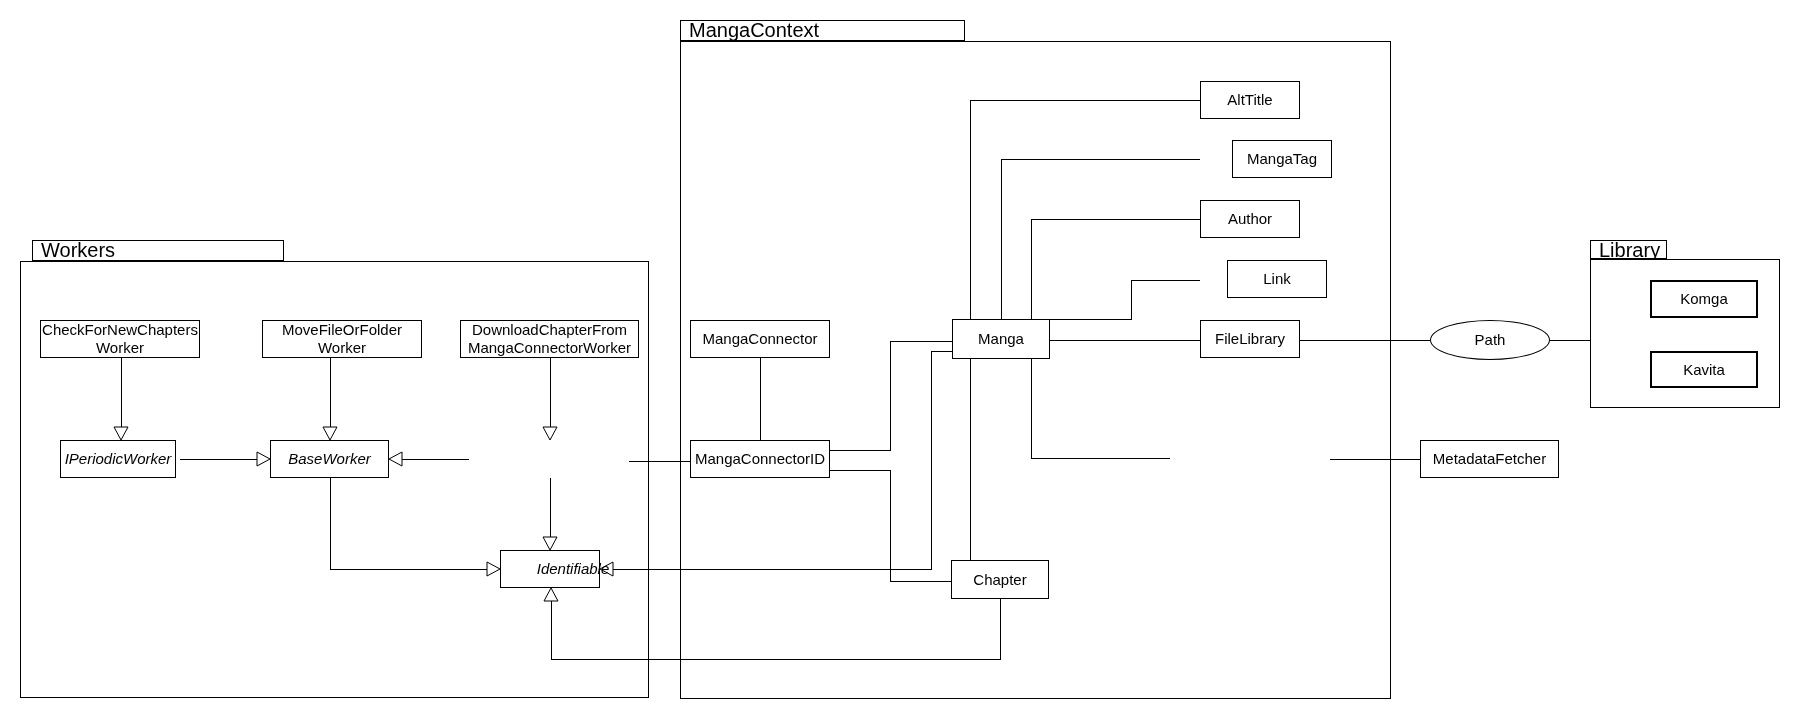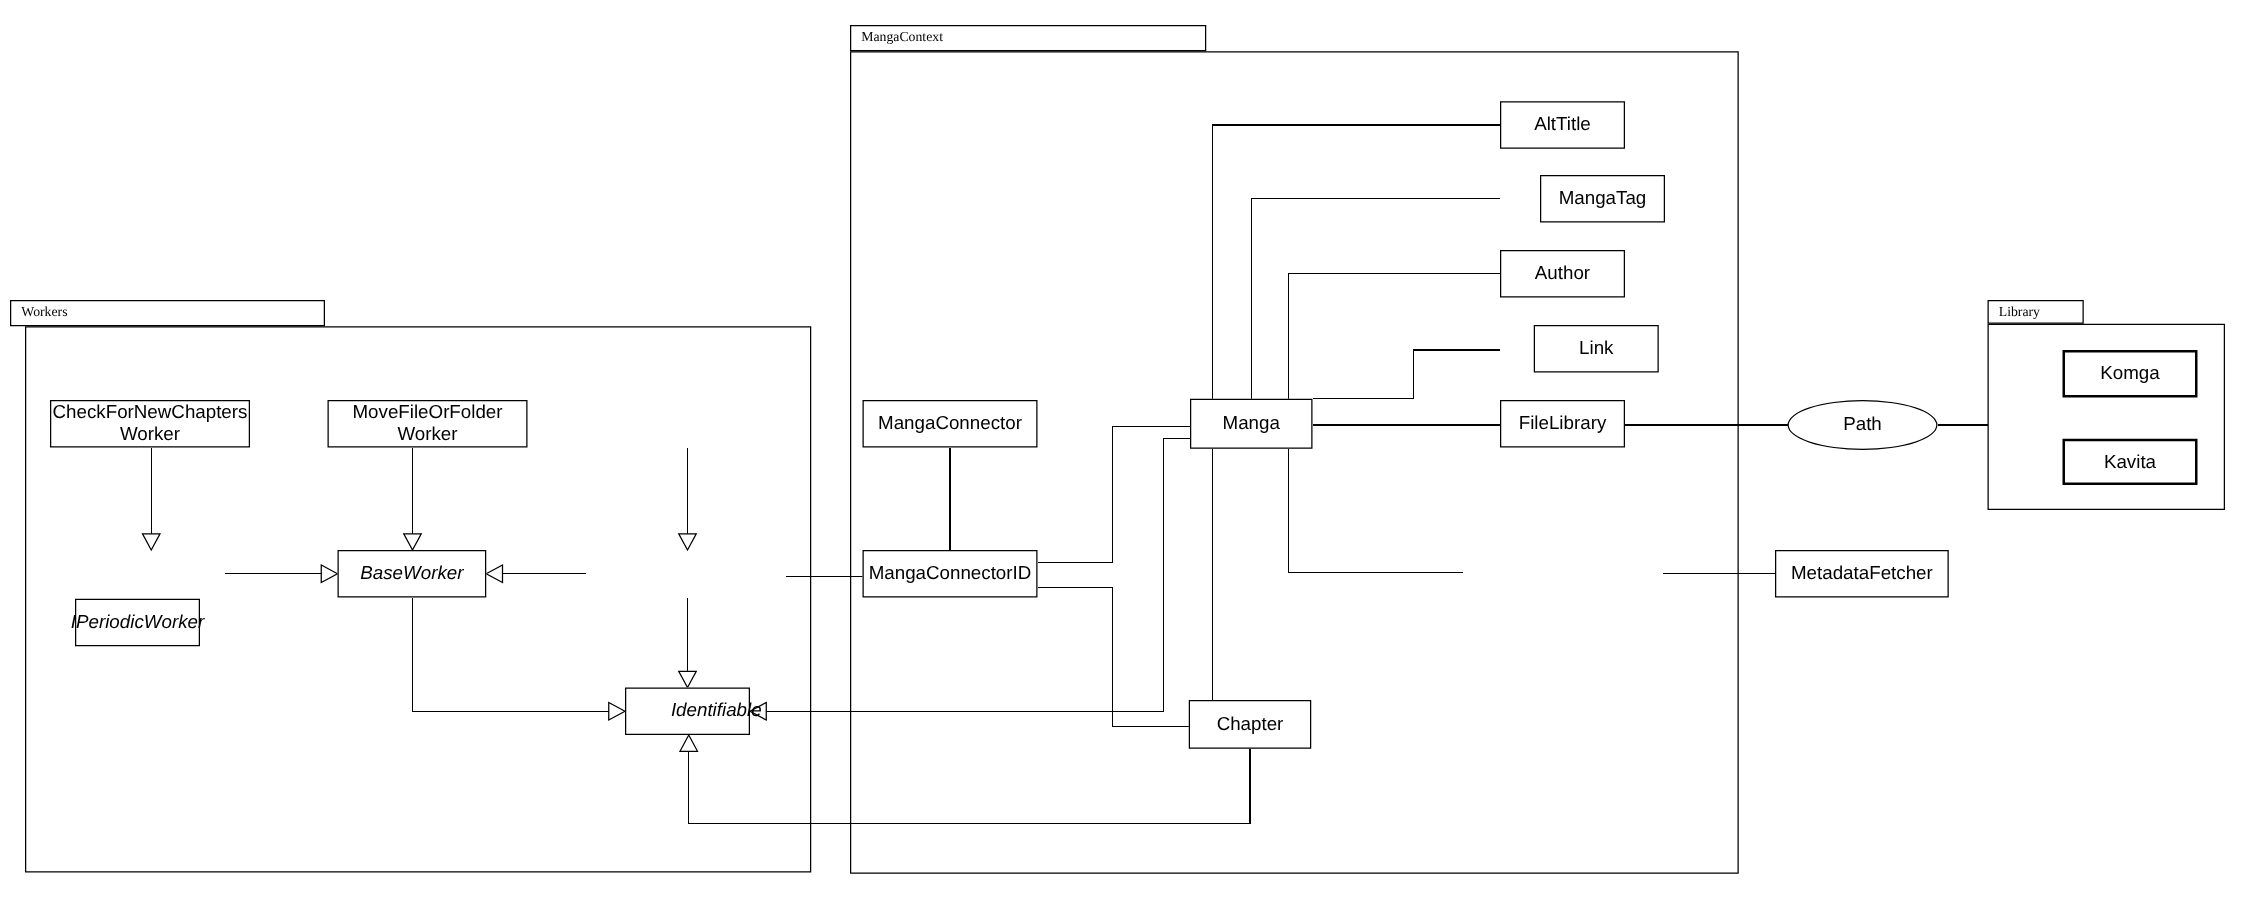--- a/index.html
+++ b/index.html
@@ -5,40 +5,40 @@
   html,body { margin:0; padding:0; background:#ffffff; }
   .diagram {
     position:relative; width:1800px; height:720px;
     font-family:"Liberation Sans", sans-serif;
     color:#000; background:#fff; overflow:hidden;
   }
   .pkg-tab, .pkg-body {
     position:absolute; border:1px solid #000; background:transparent;
     box-sizing:border-box; z-index:0;
   }
-  .pkg-tab { font-size:11px; line-height:19px; padding:0 8px; white-space:nowrap; overflow:hidden;font-family:Liberation Serif, serif; }
+  .pkg-tab { font-size:20px; line-height:19px; padding:0 8px; white-space:nowrap; overflow:hidden; }
   .edges { position:absolute; left:0; top:0; z-index:1; }
   .edge { stroke:#000; stroke-width:1; fill:none; shape-rendering:crispEdges; }
   .arrow { stroke:#000; stroke-width:1; fill:#fff; }
   .node {
     position:absolute; border:1px solid #000; background:#fff;
     box-sizing:border-box; z-index:2;
     display:flex; flex-direction:column; align-items:center; justify-content:center;
     font-size:15px; line-height:18px; text-align:center; white-space:nowrap;
   }
   .abstract { font-style:italic; }
   .ellipse { border-radius:50%; }
   .thick { border-width:2px; }
 </style>
 </head>
 <body>
 
 <div class="diagram">
 
-  <div class="pkg-tab" style="left:8px;top:240px;width:252px;height:21px;">Workers</div>
+  <div class="pkg-tab" style="left:32px;top:240px;width:252px;height:21px;">Workers</div>
   <div class="pkg-body" style="left:20px;top:261px;width:629px;height:437px;"></div>
 
   <div class="pkg-tab" style="left:680px;top:20px;width:285px;height:21px;">MangaContext</div>
   <div class="pkg-body" style="left:680px;top:41px;width:711px;height:658px;"></div>
 
   <div class="pkg-tab" style="left:1590px;top:240px;width:77px;height:19px;">Library</div>
   <div class="pkg-body" style="left:1590px;top:259px;width:190px;height:149px;"></div>
 
   <svg class="edges" width="1800" height="720" viewBox="0 0 1800 720">
 
@@ -79,21 +79,25 @@
   </svg>
 
   <div class="node" style="left:40px;top:320px;width:160px;height:38px;">
     <span>CheckForNewChapters</span>
     <span>Worker</span>
   </div>
   <div class="node" style="left:250px;top:320px;width:160px;height:38px;margin-left:12px;">
     <span>MoveFileOrFolder</span>
     <span>Worker</span>
   </div>
-  <div class="node abstract" style="left:60px;top:440px;width:100px;height:38px;margin-top:39px;">IPeriodicWorker</div>
+  <div class="node" style="left:460px;top:320px;width:179px;height:38px;">
+    <span>DownloadChapterFrom</span>
+    <span>MangaConnectorWorker</span>
+  </div>
+  <div class="node abstract" style="left:60px;top:440px;width:116px;height:38px;">IPeriodicWorker</div>
   <div class="node abstract" style="left:270px;top:440px;width:119px;height:38px;">BaseWorker</div>
   <div class="node abstract" style="left:500px;top:550px;width:100px;height:38px;padding-left:46px;">Identifiable</div>
 
   <div class="node" style="left:690px;top:440px;width:140px;height:38px;">MangaConnectorID</div>
   <div class="node" style="left:690px;top:320px;width:140px;height:38px;">MangaConnector</div>
   <div class="node" style="left:952px;top:319px;width:98px;height:40px;">Manga</div>
   <div class="node" style="left:951px;top:560px;width:98px;height:39px;">Chapter</div>
   <div class="node" style="left:1200px;top:81px;width:100px;height:38px;">AltTitle</div>
   <div class="node" style="left:1200px;top:140px;width:100px;height:38px;margin-left:32px;">MangaTag</div>
   <div class="node" style="left:1200px;top:200px;width:100px;height:38px;">Author</div>

